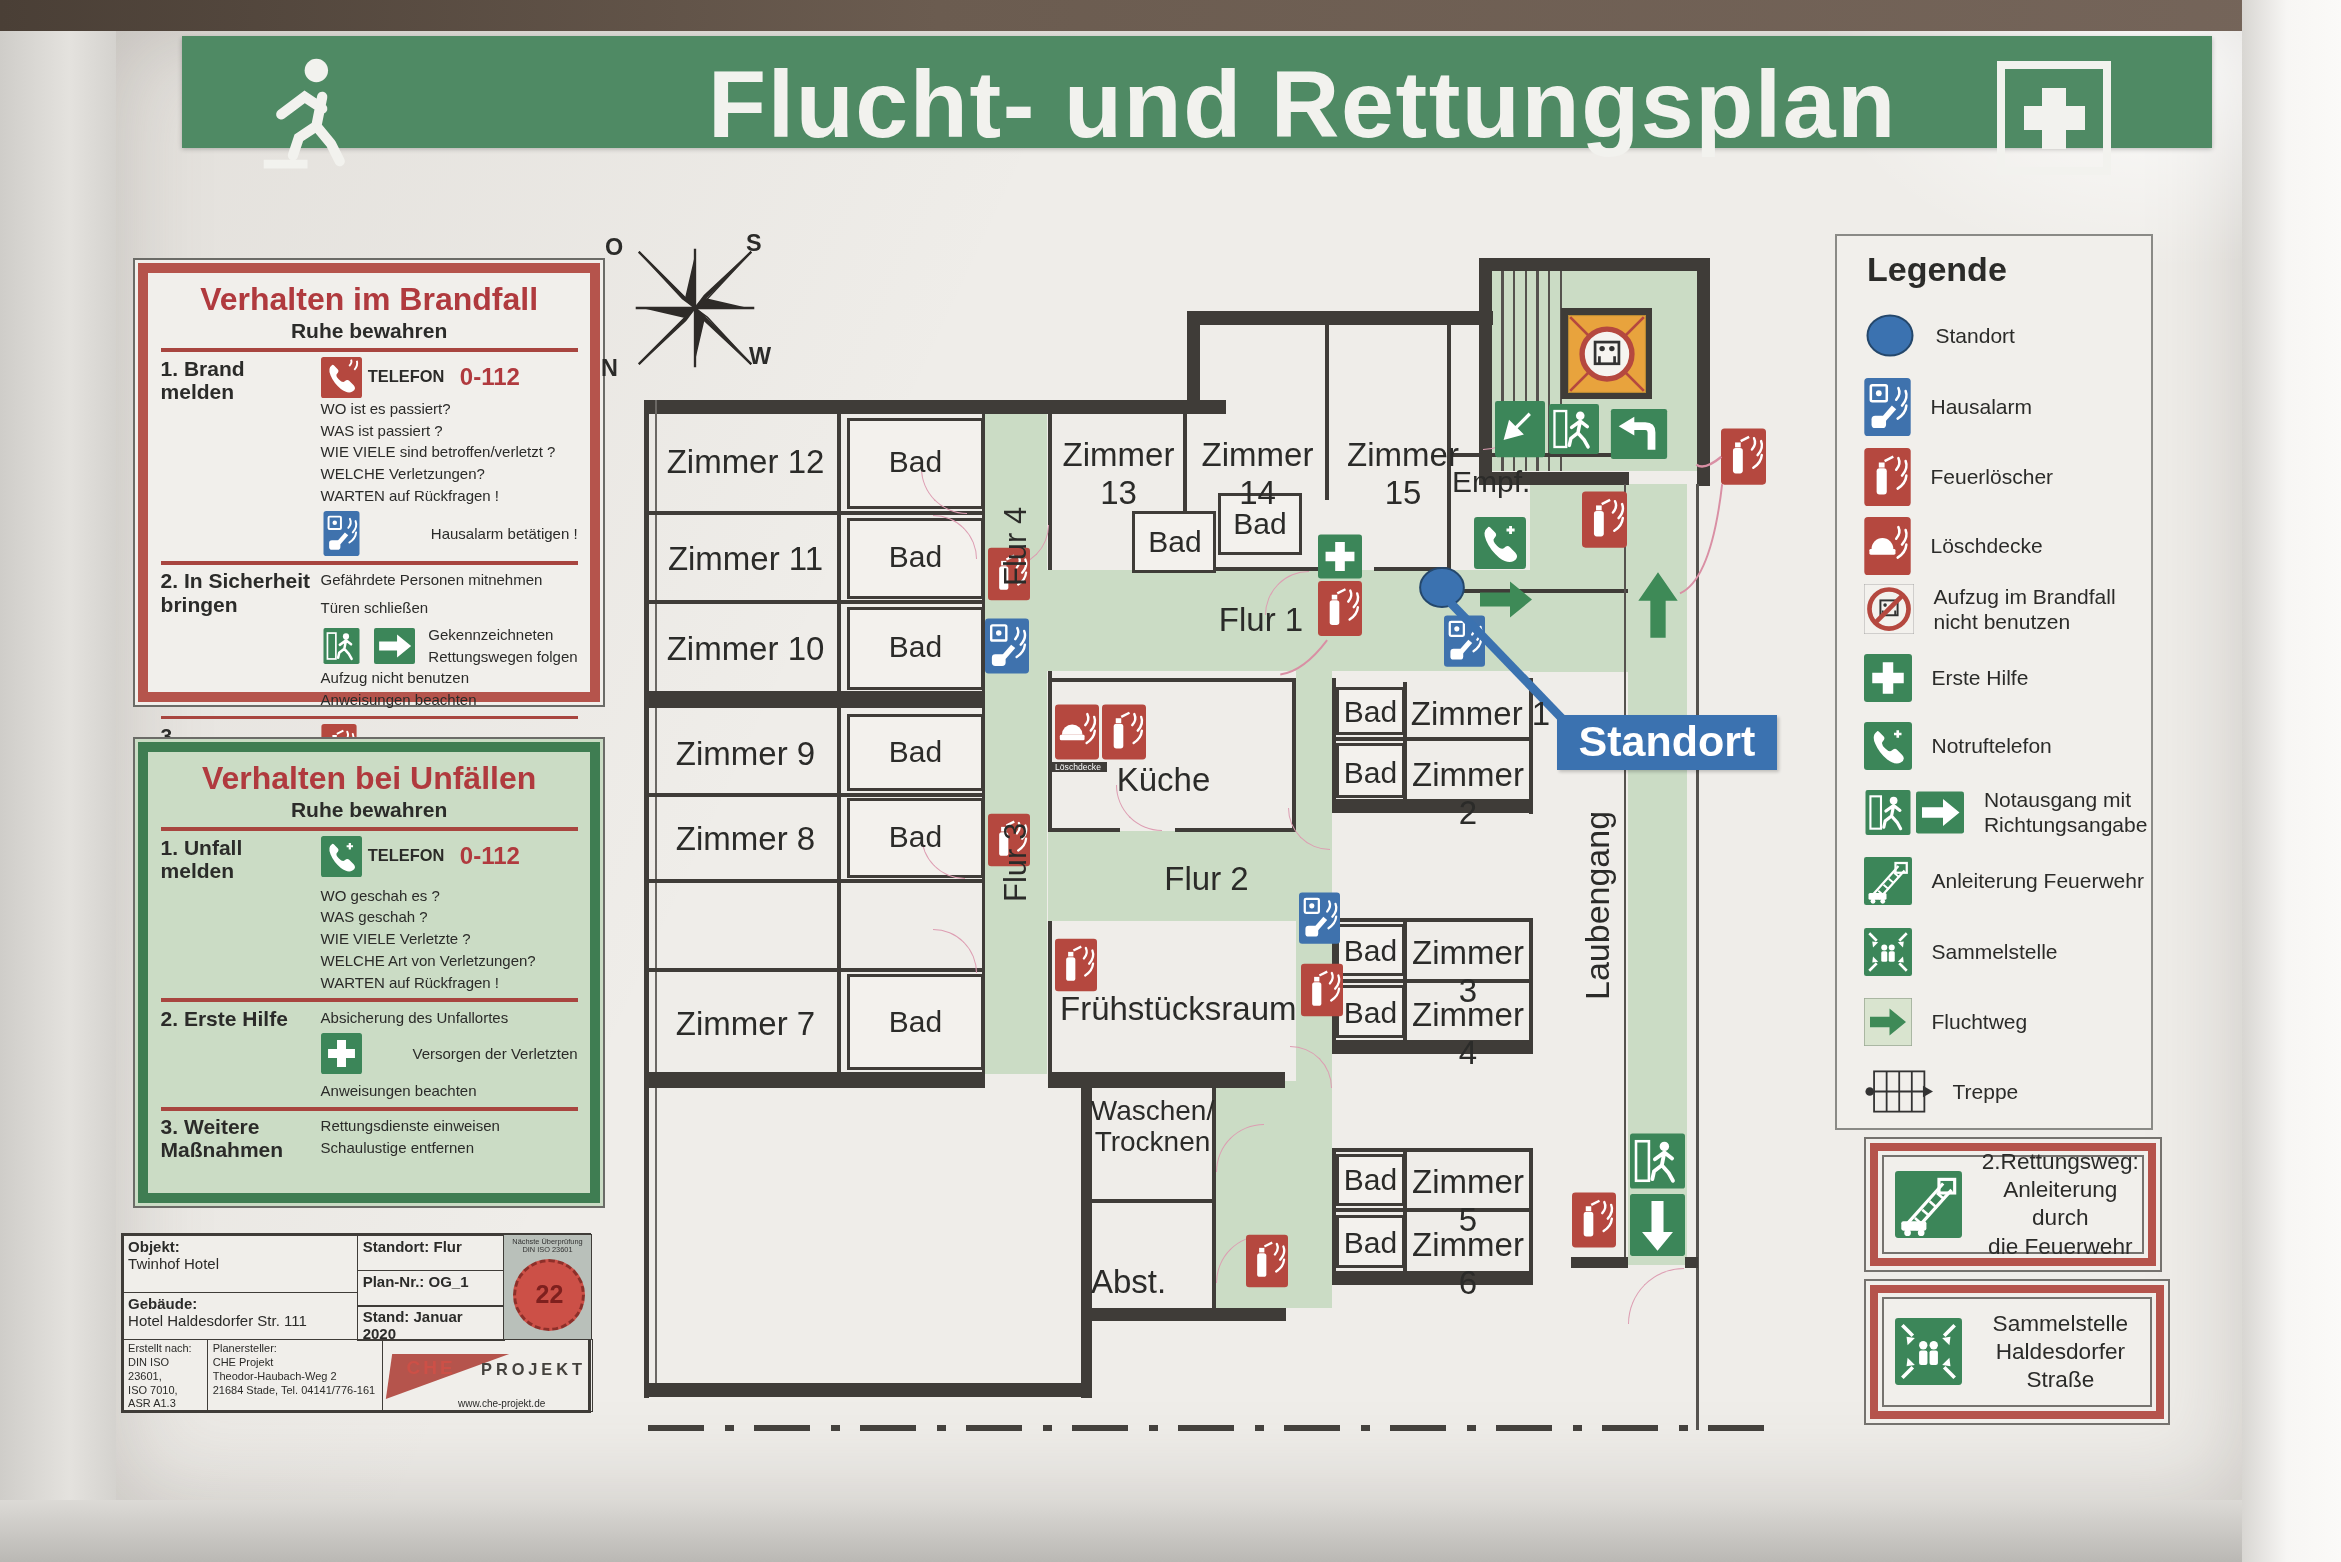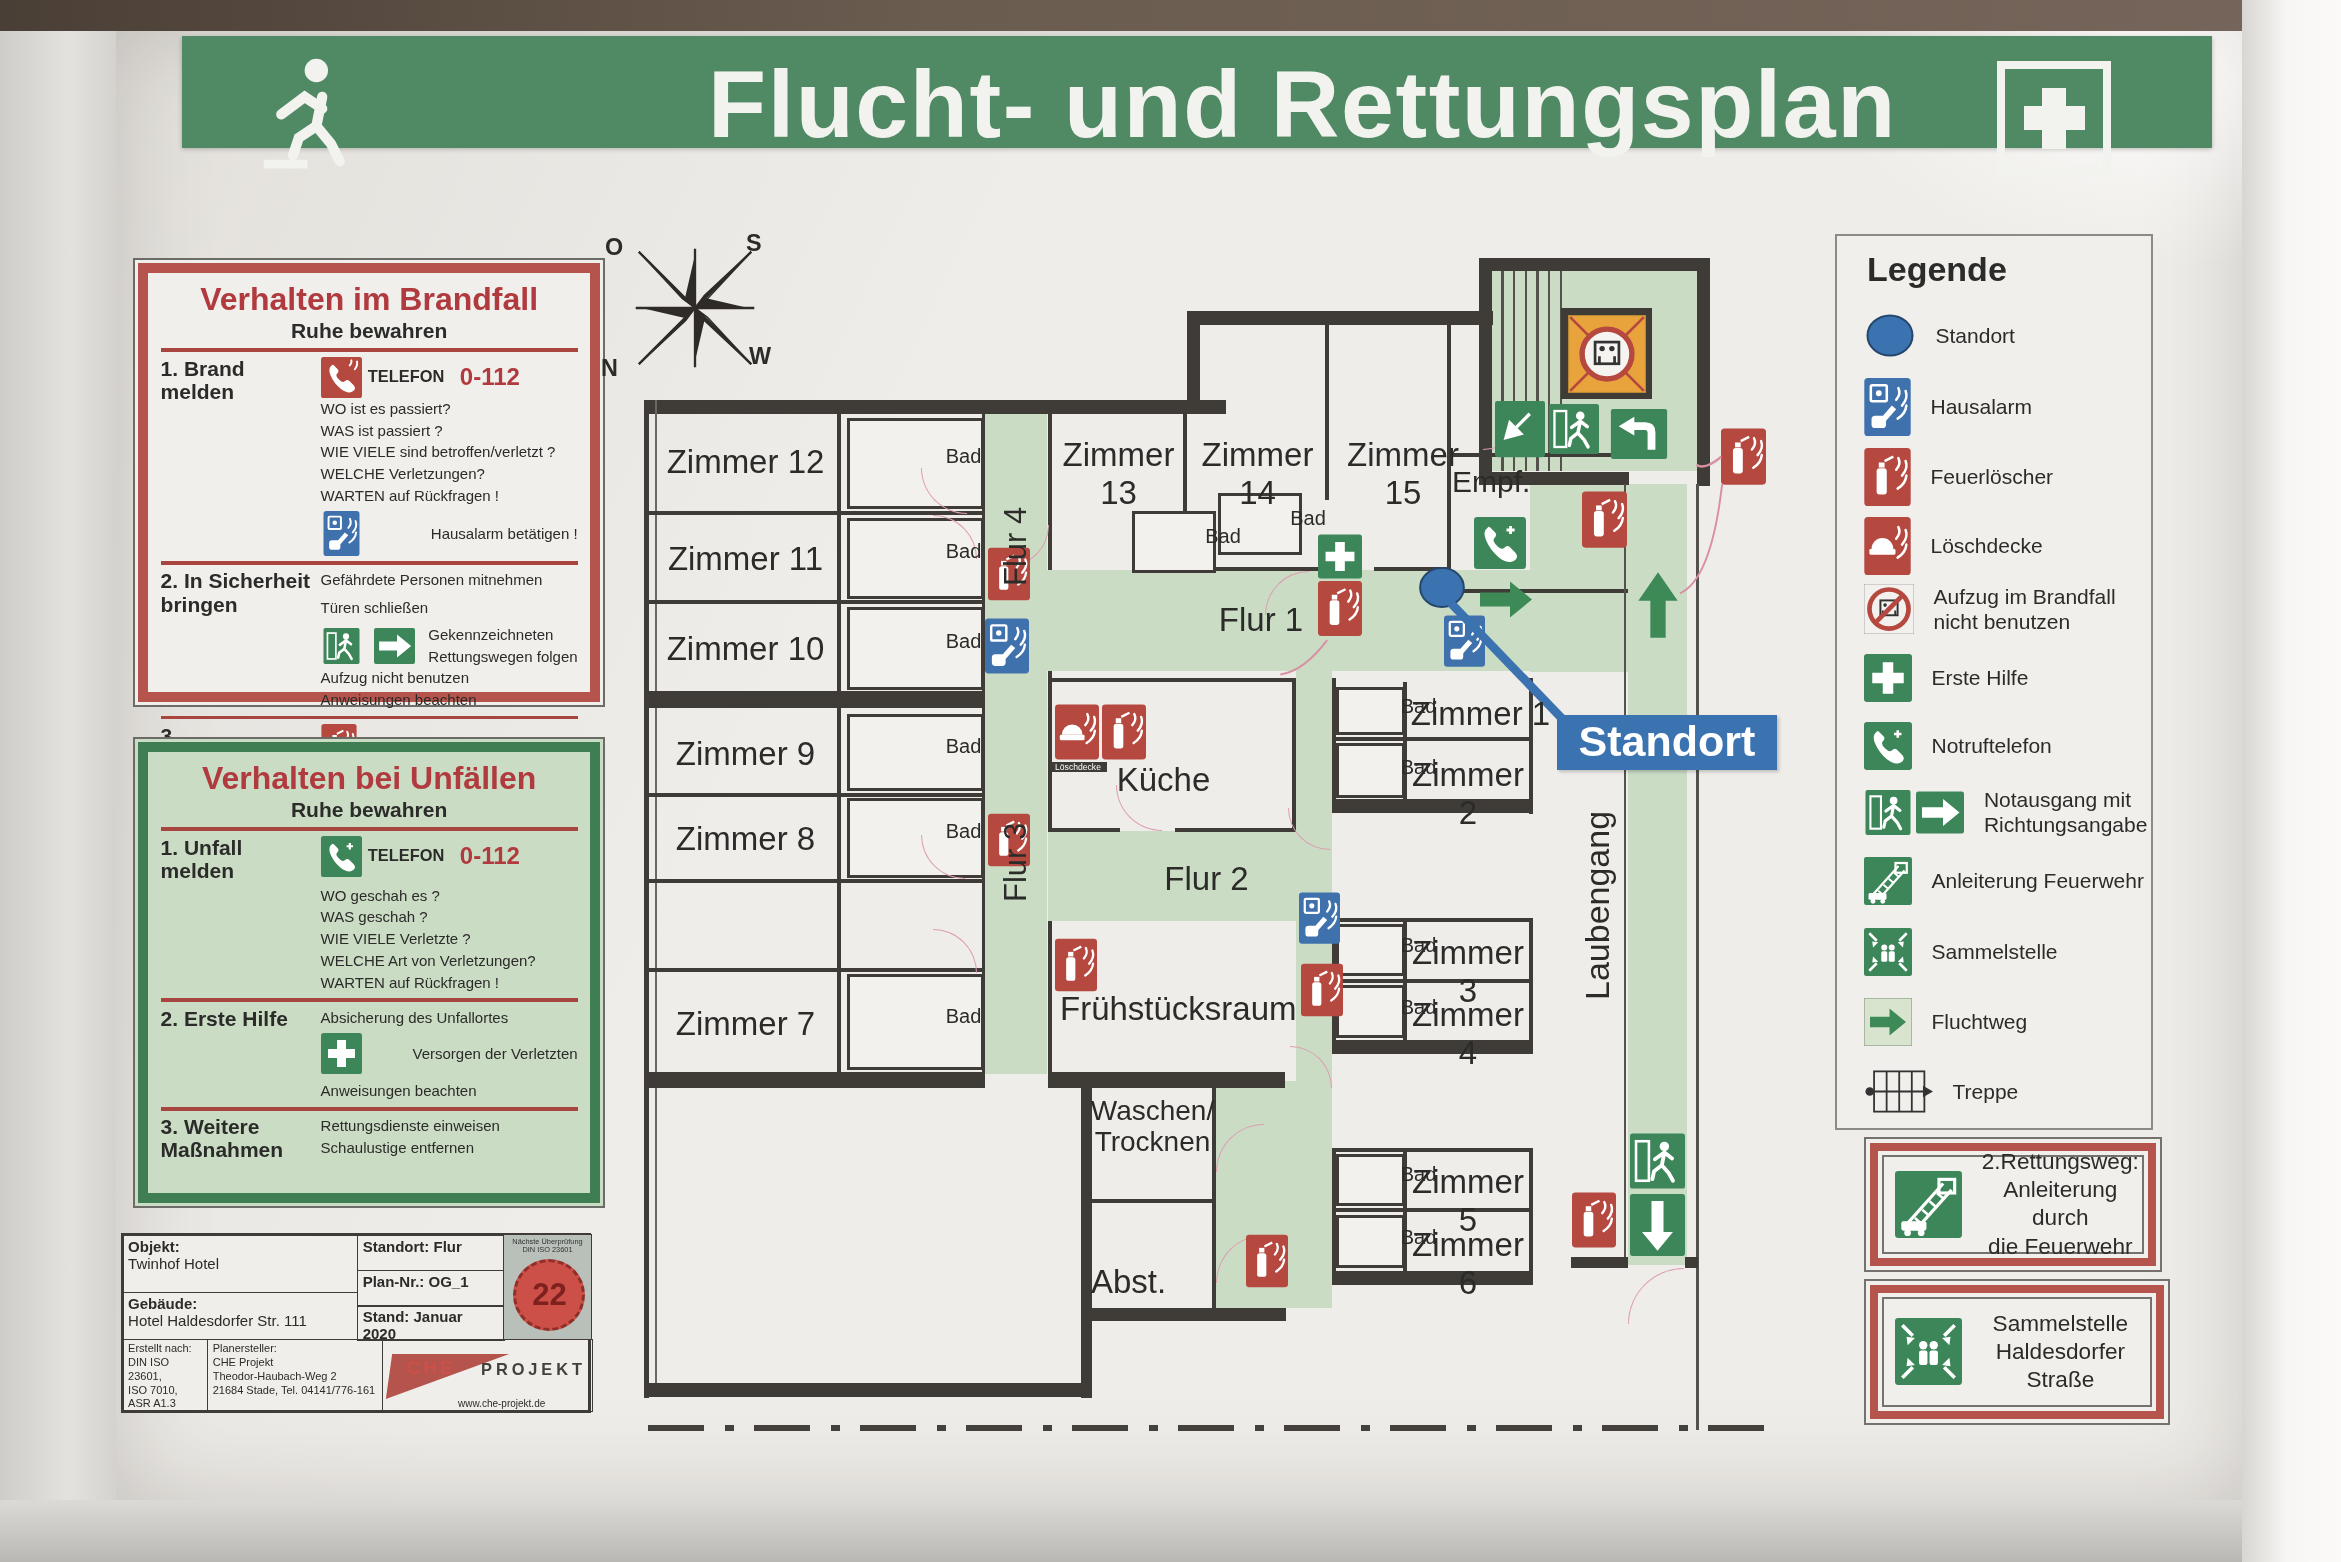--- a/index.html
+++ b/index.html
@@ -39,21 +39,21 @@
   .tel-word{font-size:16.4px;font-weight:bold;}
   .tel-num{font-size:24px;font-weight:bold;color:#b03a3e;margin-left:9.4px;}
   .withicon{display:flex;align-items:center;gap:12px;margin-top:4.7px;white-space:pre-line;justify-content:space-between;}
   
   .tb{position:absolute;left:121px;top:1233px;width:470px;height:180px;border:3.1px solid #3f3c38;background:#f0eeea;box-sizing:border-box;font-size:15px;}
   .tb .cell{position:absolute;border:1.6px solid #3f3c38;box-sizing:border-box;padding:2.3px 4.7px;}
   .tb b{font-size:15px;}
   .badge-cell{background:#b9c0ba;}
   .badge{position:absolute;left:9.4px;top:23.4px;width:66px;height:66px;border-radius:50%;
          background:#cc5047;border:3.1px dashed #8e2f29;display:flex;align-items:center;justify-content:center;
-         font-size:31px;font-weight:bold;color:#7e201e;}
+         font-size:25px;font-weight:bold;color:#7e201e;}
   .badge-t{font-size:7.4px;line-height:1.15;text-align:center;color:#333;}
   .chetri{position:absolute;left:6.2px;top:14px;width:0;height:0;border-top:45px solid #b5544c;border-right:117px solid transparent;transform:skewX(-8deg);}
   .che-word{position:absolute;left:23.4px;top:17px;color:#cc5047;font-weight:bold;font-size:19px;letter-spacing:3.1px;}
   .projekt{position:absolute;right:6.2px;top:20px;font-size:16.4px;letter-spacing:3.9px;color:#44413d;font-weight:bold;}
   .cheurl{position:absolute;left:75px;bottom:1.6px;font-size:10px;color:#2b2b29;}
   .tiny{font-size:11px;line-height:1.25;}
   
   .legend{position:absolute;left:1835px;top:234px;width:314px;height:892px;border:2.3px solid #8a8a86;background:#f1efeb;}
   .lg-title{position:absolute;left:30px;top:14px;font-size:34px;font-weight:bold;}
   .lg-item{position:absolute;left:26.5px;display:flex;align-items:center;gap:20px;}
@@ -61,21 +61,21 @@
   
   .nbox{position:absolute;border:2.3px solid #75726e;background:#f1efeb;padding:3.9px;}
   .nbox-red{border:8.6px solid #b5544c;padding:3.9px;height:100%;box-sizing:border-box;}
   .nbox-in{border:2.3px solid #75726e;height:100%;box-sizing:border-box;display:flex;align-items:center;gap:20px;padding:6.2px 11px;}
   .nbox .txt{font-size:22.6px;text-align:center;flex:1;white-space:pre-line;line-height:1.25;}
   
   .green{position:absolute;background:#cbdcc5;}
   .wall{position:absolute;background:#3f3c38;}
   .room-box{position:absolute;border:3.9px solid #3f3c38;background:#f3f1ed;box-sizing:border-box;}
   .lbl{position:absolute;font-size:33px;color:#2b2b29;text-align:center;}
-  .lbl.small{font-size:20px;margin-left:48px;}
+  .lbl.small{font-size:30px;}
   .lbl.vert{writing-mode:vertical-rl;transform:rotate(180deg);}
   .treads{position:absolute;background:repeating-linear-gradient(90deg,rgba(0,0,0,0) 0 9.4px,#55524e 9.4px 11.7px);}
   .arc{position:absolute;border:0 solid #dd9db2;}
   .arc.bl{border-left:1.6px solid #dd9db2;border-bottom:1.6px solid #dd9db2;border-radius:0 0 0 100%;}
   .arc.br{border-right:1.6px solid #dd9db2;border-bottom:1.6px solid #dd9db2;border-radius:0 0 100% 0;}
   .arc.tl{border-left:1.6px solid #dd9db2;border-top:1.6px solid #dd9db2;border-radius:100% 0 0 0;}
   .arc.tr{border-right:1.6px solid #dd9db2;border-top:1.6px solid #dd9db2;border-radius:0 100% 0 0;}
   .standort-lbl{position:absolute;left:1557px;top:715px;width:220px;height:55px;background:#3b72b0;color:#fff;
       font-size:43px;font-weight:bold;text-align:center;line-height:53px;box-shadow:1.6px 2.3px 3.1px rgba(0,0,0,.2);}
   .icon{position:absolute;}

